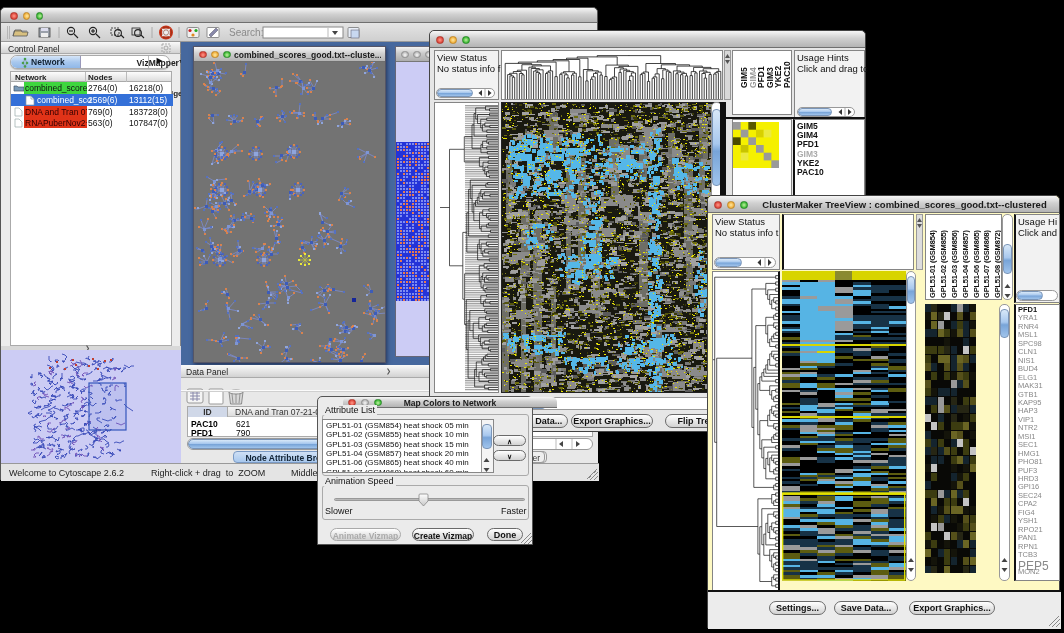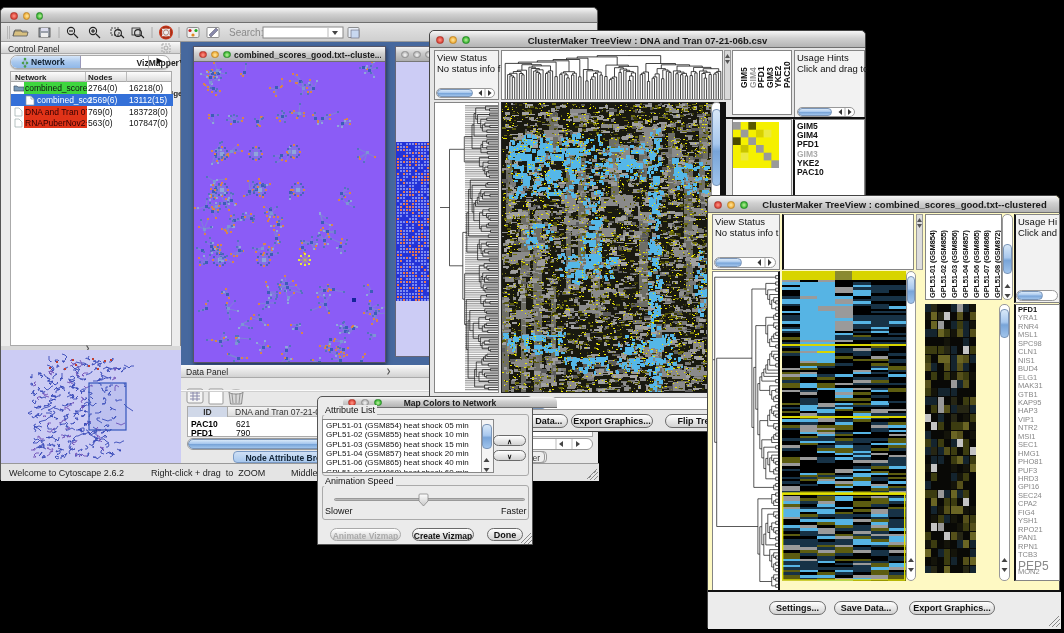--- a/index.html
+++ b/index.html
@@ -149,21 +149,21 @@
       <div class="abs" style="left:0;top:296px;width:180px;height:113px;background:#ccccf4;overflow:hidden;">
         <svg width="180" height="111" style="position:absolute;left:0;top:0">
           <path d="M50 11L50 12L48 10L48 9L48 6M54 11L55 12L54 10L57 10L58 11M63 12L62 12L64 11L61 11L63 12M65 10L64 9L66 7L64 5L61 4M75 12L79 13L83 13L87 15L86 17M85 9L85 8L89 10L87 8L88 6M93 10L93 12L93 11L97 13L100 14M96 12L98 11L97 11L99 11L100 12M94 10L95 12L94 14L91 15L92 13M110 11L112 8L112 10L110 12L108 12M105 11L102 12L103 13L104 13L104 12M46 15L49 16L51 18L52 19L52 21M52 17L53 19L52 21L49 18L52 16M58 17L57 15L56 15L57 17L55 17M62 19L64 20L65 18L63 19L67 17M71 16L74 19L77 17L78 19L79 20M74 18L74 19L78 20L77 22L76 24M83 16L85 14L84 14L81 15L81 14M96 19L94 18L96 18L96 18L93 20M97 16L97 14L99 17L99 14L101 13M105 17L108 18L112 19L114 18L118 19M112 18L116 18L118 20L120 18L117 19M102 19L104 18L106 17L110 20L110 19M122 18L125 18L122 20L120 22L122 21M123 15L127 17L128 18L130 16L133 16M31 24L31 26L31 28L29 27L31 27M37 25L40 23L37 23L41 24L41 24M43 24L44 26L47 28L46 28L48 29M54 24L56 24L53 26L52 27L52 29M61 23L61 25L61 26L61 27L59 29M75 25L78 26L76 27L78 28L82 30M77 24L77 23L75 21L74 20L72 20M99 22L101 23L100 25L103 26L107 28M85 25L87 24L88 24L91 22L91 21M109 22L107 20L107 22L106 20L108 19M40 28L40 28L42 26L39 25L41 26M47 28L49 29L48 31L47 30L47 32M48 30L48 32L52 31L51 32L54 35M60 31L59 30L62 28L59 29L59 29M67 29L71 30L74 28L72 26L69 27M68 30L71 32L74 30L71 32L68 30M79 29L82 29L85 29L83 30L85 29M92 31L96 31L99 30L99 28L98 30M96 31L98 30L101 29L102 27L100 26M97 30L101 30L104 28L103 29L103 29M104 28L107 28L110 27L109 29L110 29M31 35L32 34L30 33L30 35L32 35M37 37L39 39L39 39L37 39L38 41M43 37L46 40L48 39L51 36L52 36M50 35L48 33L50 34L50 33L51 31M53 35L54 34L54 35L57 33L56 32M56 37L54 39L54 39L54 39L53 40M62 37L62 39L60 37L58 38L55 39M62 37L59 36L63 37L63 40L64 41M71 37L73 38L71 38L70 36L68 37M72 34L74 35L71 37L75 38L78 39M73 35L71 36L72 35L74 34L73 32M100 38L102 39L101 40L103 41L104 43M107 37L105 37L105 40L104 41L107 40M109 36L109 37L109 35L111 35L112 35M124 37L124 36L124 37L124 35L123 33M100 36L100 34L99 34L98 33L98 34M31 42L32 42L33 40L32 43L34 44M36 43L33 46L33 43L31 43L30 44M42 42L39 41L42 41L42 44L44 41M55 43L55 41L59 39L57 40L56 38M52 44L50 46L53 46L55 46L54 48M59 44L59 46L58 46L57 46L54 48M69 42L67 43L70 45L73 45L71 47M75 41L77 39L75 38L77 38L77 38M80 44L81 43L80 42L84 41L82 40M87 42L91 43L91 44L90 44L89 45M81 42L79 41L82 39L83 39L85 39M108 43L107 45L110 45L108 43L110 41M33 50L31 51L34 54L35 51L34 51M45 48L43 47L41 48L39 47L41 48M48 50L49 51L52 50L51 49L49 49M55 47L52 46L50 46L52 46L54 46M55 50L53 49L54 50L53 49L52 50M69 48L73 47L71 48L72 48L73 46M72 49L76 49L76 48L75 48L77 46M66 47L68 46L68 46L72 45L71 44M84 48L86 48L84 50L82 49L82 48M92 49L91 48L92 49L90 47L89 47M105 50L104 48L102 49L103 49L103 47M115 49L115 51L116 51L118 50L121 50M33 57L36 58L36 57L40 56L39 58M37 56L40 57L38 58L35 58L35 57M43 57L44 55L44 56L48 55L47 53M46 56L50 53L51 53L49 52L48 51M55 56L53 57L53 58L57 59L60 61M61 55L64 56L67 54L65 55L67 55M67 55L66 54L69 54L70 53L70 56M83 54L86 52L86 52L86 52L90 55M81 55L81 55L81 56L84 55L84 56M86 55L85 55L85 55L83 57L81 58M87 56L88 53L90 53L88 50L87 49M104 54L101 54L105 53L104 52L105 50M95 54L95 53L94 54L92 56L90 55M123 54L125 56L126 57L129 59L132 61M31 63L30 64L28 64L27 63L31 61M38 63L37 65L38 66L40 65L41 63M40 60L43 58L47 57L49 56L50 55M45 63L49 63L52 65L50 66L49 65M51 62L49 61L47 60L50 59L53 57M52 61L52 61L54 62L53 64L52 64M61 62L62 60L59 59L62 61L62 59M77 62L74 61L77 61L79 61L82 60M73 63L73 64L76 63L78 65L78 65M84 60L85 62L84 62L83 61L87 62M80 61L79 59L80 58L82 56L83 56M99 63L100 61L98 63L95 63L94 63M115 60L112 59L109 57L111 59L109 60M31 66L32 68L35 66L36 66L36 64M37 68L34 66L37 65L37 65L37 63M47 68L51 66L52 67L50 66L49 66M54 68L53 67L57 69L56 68L55 70M63 67L63 66L64 68L64 70L65 69M66 67L67 66L65 65L68 64L68 64M63 69L66 69L67 67L66 66L63 66M76 68L77 70L75 69L74 68L77 68M88 67L89 65L89 64L90 64L91 64M73 67L73 66L75 64L74 63L78 63M81 67L84 64L83 66L80 66L83 66M101 69L104 70L107 71L109 70L111 70M111 67L112 69L114 68L115 66L113 68M35 74L33 75L33 76L36 78L33 76M40 74L38 72L41 71L45 70L47 68M48 74L46 76L47 77L47 79L51 79M60 73L59 75L62 74L64 74L66 72M70 73L70 74L71 74L74 72L72 74M67 73L66 74L65 77L67 76L66 78M84 76L83 75L86 75L84 73L83 74M88 75L87 75L90 73L88 72L86 71M85 73L83 75L85 74L87 73L89 71M101 73L98 71L96 70L96 68L99 68M105 75L108 75L107 77L105 75L103 77M34 82L35 80L33 79L34 76L34 77M40 81L38 79L35 77L38 76L41 77M53 82L55 82L55 81L53 83L51 82M54 80L53 80L52 79L55 79L57 76M66 80L65 80L67 80L71 78L74 80M75 80L77 80L80 79L81 81L78 80M80 80L80 82L83 81L83 78L81 78M80 79L80 81L78 79L77 80L81 78M87 82L90 84L88 83L86 80L85 80M103 81L102 82L100 83L102 83L104 81M107 82L105 80L109 81L110 79L110 80M95 81L93 81L93 82L94 84L96 84M33 88L34 90L37 89L39 91L42 90M45 88L46 87L46 87L47 88L48 87M47 88L51 87L54 89L55 90L54 92M52 85L51 86L51 87L48 88L48 86M72 89L75 86L77 86L81 84L85 84M68 85L68 85L66 86L64 85L62 86M83 85L82 83L84 84L88 82L88 84M93 86L97 89L94 89L98 88L98 88M90 85L93 83L96 82L95 79L92 77M89 85L90 85L93 87L94 88L97 88M88 85L90 83L92 81L92 81L96 81M100 88L102 87L104 85L106 87L103 87M34 91L32 93L35 93L36 93L38 91M39 95L39 96L39 97L41 97L45 99M46 95L50 95L49 96L49 94L48 93M50 95L52 94L52 96L54 95L53 97M57 91L55 89L57 91L58 88L58 87M56 94L59 96L58 97L57 96L59 94M68 93L67 91L70 91L69 92L72 92M70 93L69 95L68 97L69 99L70 96M75 91L73 90L73 91L71 91L74 89M92 91L95 91L96 90L94 90L93 93M91 95L93 94L92 92L95 90L98 91M98 91L100 89L103 89L105 91L108 93M113 93L115 92L119 93L122 91L123 91M35 98L39 97L41 97L38 98L37 96M43 98L43 95L41 94L41 96L38 96M43 98L42 96L43 94L40 92L44 90M57 98L61 100L61 100L59 99L63 100M56 100L55 102L58 101L58 101L61 99M69 100L71 99L71 100L74 99L73 99M78 101L77 101L81 99L81 100L80 101M72 98L69 100L68 102L68 102L69 104M84 99L86 99L87 97L85 96L85 95M92 98L92 97L93 97L90 95L88 94M101 98L102 99L100 101L100 103L103 104M105 97L107 97L108 95L107 93L104 95M116 99L120 101L118 100L120 100L118 101M38 106L40 104L39 105L41 102L39 105M41 107L44 107L43 105L41 108L45 107M57 105L56 104L58 104L59 103L59 101M60 106L62 105L63 106L60 107L60 109M58 107L55 106L54 107L56 109L58 108M64 104L64 105L66 103L65 105L63 108M75 106L74 106L76 105L79 104L81 106M86 107L87 105L87 103L88 103L87 106M95 107L92 107L96 108L96 109L100 106M105 104L106 103L109 102L111 104L110 103M113 104L113 105L112 103L110 104L112 102M109 107L111 106L112 105L111 104L108 103" stroke="#3748b8" stroke-width="0.9" fill="none"></path>
           <path d="M72 10L71 9L70 11L71 9L69 11M79 10L80 12L81 14L79 17L76 16M69 16L72 15L75 13L72 14L70 12M113 18L115 20L113 20L116 18L115 18M50 22L51 21L49 21L53 23L51 21M51 23L49 24L48 21L49 24L51 25M76 22L75 22L76 25L77 25L79 27M81 25L83 26L81 25L83 23L87 23M35 32L34 32L33 33L35 35L32 36M66 32L69 33L69 31L70 33L72 34M111 30L115 28L113 27L113 28L113 29M83 36L85 38L87 37L91 35L91 37M47 44L45 45L42 43L44 46L48 47M114 41L114 39L114 37L115 35L118 37M38 50L36 48L37 47L39 47L39 46M80 47L82 48L82 50L80 51L81 53M66 57L69 55L71 53L73 53L72 52M81 55L83 57L80 57L82 58L81 58M64 60L64 58L64 57L68 59L69 61M43 67L42 66L44 66L45 66L44 67M46 74L48 74L48 74L47 73L50 73M58 73L61 72L61 72L62 70L65 71M87 74L86 73L88 73L88 73L90 71M115 73L118 74L120 75L124 73L124 73M46 81L48 82L50 82L51 80L54 78M64 79L66 79L66 79L69 78L67 77M96 79L100 80L98 81L95 79L97 77M104 80L105 81L104 79L106 80L104 79M37 88L37 86L39 87L39 89L43 89M61 88L64 87L64 87L62 85L60 85M68 85L66 87L70 86L70 86L68 87M97 87L96 86L96 85L99 87L99 89M73 94L73 95L71 93L75 92L76 90M101 92L100 91L98 91L99 90L98 88M30 100L34 100L34 99L34 98L32 100M48 98L46 98L50 100L52 100L51 98M102 101L103 100L100 98L99 97L103 98M32 107L35 107L33 105L35 103L38 103M46 106L49 104L49 102L52 101L50 102M75 106L76 106L74 104L76 103L75 105M79 107L78 106L81 104L83 106L86 106" stroke="#7050b8" stroke-width="0.9" fill="none"></path>
           <path d="M55 11h2v2h-2zM109 9h2v2h-2zM103 10h2v2h-2zM91 8h2v2h-2zM71 9h2v2h-2zM96 18h2v2h-2zM63 18h2v2h-2zM87 15h2v2h-2zM48 17h2v2h-2zM74 14h2v2h-2z" fill="#c04030"></path>
           <rect x="88" y="33" width="37" height="47" fill="#5577cc" fill-opacity="0.12" stroke="#3355bb" stroke-width="1.2"></rect>
         </svg>
       </div>
     </div>
     <div class="abs" style="left:180px;top:34px;width:417px;height:323px;background:#46689e;overflow:hidden;">
-      <div class="abs" style="left:12px;top:4px;width:193px;height:317px;background:#8b5cf6;border:1px solid #556;box-shadow:1px 2px 4px rgba(0,0,20,0.5);">
+      <div class="abs" style="left:12px;top:4px;width:193px;height:317px;background:#737373;border:1px solid #556;box-shadow:1px 2px 4px rgba(0,0,20,0.5);">
         <div class="titlebar abs" style="left:0;top:0;width:100%;height:15px;">
           <div class="tl red" style="left:5px;top:3.5px;"></div>
           <div class="tl yel" style="left:17px;top:3.5px;"></div>
           <div class="tl grn" style="left:29px;top:3.5px;"></div>
           <div class="wtitle" style="top:2.5px;left:40px;width:calc(100% - 44px);font-size:8.5px;white-space:nowrap;overflow:hidden;">combined_scores_good.txt--cluste...</div>
         </div>
         <div class="abs" style="left:0;top:15px;width:191px;height:300px;overflow:hidden;">
           <svg width="193" height="302" style="position:absolute;left:0;top:0">
             <path d="M176 8L179 -0M176 8L171 12M176 8L183 6M176 8L178 12M176 8L181 15M176 8L177 5M176 8L180 0M176 8L173 4M17 15L18 22M17 15L17 9M17 15L7 12M17 15L25 19M25 11L22 11M25 11L21 13M25 11L32 12M25 11L27 16M169 5L173 7M169 5L172 6M169 5L166 6M23 9L17 11M23 9L15 10M23 9L21 1M23 9L27 7M51 11L47 13M51 11L49 14M51 11L52 2M18 11L14 15M18 11L26 11M18 11L21 16M18 11L13 11M18 11L20 16M18 11L18 8M18 11L13 9M18 11L23 12M120 26L123 19M120 26L116 19M120 26L114 30M120 26L114 26M120 26L117 30M19 26L26 30M19 26L14 28M19 26L11 24M19 26L19 30M19 26L15 26M19 26L22 29M19 26L23 28M26 30L22 33M17 21L17 26M17 21L13 15M17 21L13 15M17 21L24 15M17 26L10 22M107 19L99 12M107 19L103 21M107 19L103 13M107 19L96 19M82 26L88 25M82 26L82 34M82 26L80 30M82 26L87 26M82 26L76 27M88 25L88 18M109 26L111 23M109 26L115 21M109 26L103 22M109 26L108 20M109 26L108 33M109 26L114 32M109 26L108 20M111 23L116 23M40 59L44 60M40 59L38 62M40 59L43 54M40 59L35 54M40 59L37 54M40 59L48 59M40 59L40 53M40 59L33 58M44 60L49 57M121 56L119 53M121 56L124 60M121 56L121 51M105 51L98 51M105 51L104 57M105 51L106 42M105 51L100 50M105 51L110 54M105 51L104 54M105 51L96 51M105 51L110 51M19 53L20 62M19 53L15 54M19 53L24 53M20 62L15 57M128 57L136 53M128 57L133 53M128 57L124 62M128 57L137 57M128 57L124 62M128 57L128 61M136 53L145 50M64 59L68 55M64 59L65 63M64 59L69 57M64 59L61 57M64 59L68 55M64 59L69 56M64 59L66 64M64 59L63 64M88 55L83 56M88 55L89 49M88 55L84 53M88 55L91 60M88 55L86 60M88 55L90 51M83 56L92 55M149 61L151 58M149 61L148 66M149 61L144 65M149 61L156 59M149 61L151 59M149 61L156 63M149 61L153 58M22 89L27 88M22 89L27 81M22 89L28 80M22 89L31 94M27 88L18 89M96 89L92 100M96 89L98 95M96 89L97 86M87 94L88 98M87 94L94 92M87 94L86 97M87 94L80 94M88 98L82 101M21 92L18 102M21 92L28 95M21 92L24 101M21 92L23 99M18 102L28 96M37 89L33 93M37 89L42 89M37 89L41 91M37 89L29 96M37 89L44 83M37 89L48 89M37 89L35 94M173 91L164 96M173 91L165 87M173 91L166 97M173 91L170 100M173 91L181 95M164 96L165 95M22 127L31 131M22 127L21 136M22 127L27 123M22 127L20 138M22 127L17 123M22 127L20 121M31 131L19 135M148 131L154 127M148 131L152 136M148 131L156 132M148 131L145 138M148 131L150 135M148 131L151 127M68 124L76 123M68 124L73 123M68 124L71 125M68 124L61 124M68 124L64 125M68 124L62 127M68 124L65 117M96 131L96 135M96 131L99 128M96 131L100 133M96 131L96 137M20 119L23 118M20 119L19 123M20 119L23 128M20 119L13 115M23 118L32 117M56 129L53 133M56 129L60 129M56 129L55 119M56 129L60 120M53 133L50 134M20 130L17 127M20 130L23 136M20 130L16 132M20 130L16 138M20 130L17 136M20 130L16 134M20 130L25 123M20 130L17 133M63 127L69 135M63 127L56 132M63 127L71 123M69 135L65 130M153 142L155 139M153 142L158 139M153 142L148 137M153 142L160 145M76 148L78 152M76 148L71 151M76 148L74 150M76 148L76 155M12 144L4 147M12 144L13 138M12 144L10 149M4 147L1 147M38 139L34 140M38 139L34 139M38 139L42 143M38 139L42 142M38 139L35 139M38 139L35 136M38 139L37 131M18 149L24 149M18 149L27 147M18 149L22 156M31 141L32 137M31 141L22 141M31 141L32 145M31 141L26 141M31 141L35 142M31 141L35 148M31 141L27 133M32 137L39 132M77 151L77 146M77 151L73 155M77 151L80 155M77 151L81 153M77 151L71 145M77 151L75 157M77 151L74 159M77 151L83 145M22 144L25 145M22 144L20 147M22 144L20 148M22 144L17 141M22 144L24 151M22 144L19 145M22 144L26 142M25 145L16 147M57 156L51 156M57 156L59 159M57 156L60 157M57 156L59 160M57 156L60 154M57 156L52 152M51 156L49 156M84 163L84 160M84 163L88 157M84 163L77 164M84 163L80 164M84 163L88 166M84 163L89 164M84 163L84 156M84 163L88 157M84 160L85 159M133 170L138 177M133 170L135 175M133 170L129 167M133 170L138 163M133 170L141 169M133 170L127 168M133 170L130 169M133 170L142 171M138 177L147 181M129 160L126 152M129 160L126 151M129 160L136 163M126 152L133 157M49 155L50 158M49 155L57 153M49 155L49 152M35 165L32 170M35 165L39 165M35 165L33 172M35 165L31 168M35 165L41 163M35 165L39 159M35 165L40 166M35 165L28 168M32 170L37 170M10 167L7 158M10 167L18 166M10 167L17 165M10 167L6 165M10 167L14 158M10 167L11 172M40 159L40 153M40 159L37 154M40 159L38 164M40 159L36 157M40 159L47 158M40 159L44 157M82 176L85 181M82 176L83 170M82 176L86 180M82 176L85 173M82 176L84 180M82 176L80 168M82 176L84 179M85 181L81 181M108 185L108 180M108 185L111 192M108 185L112 188M108 185L106 187M108 180L115 182M130 178L135 172M130 178L124 175M130 178L134 172M130 178L125 171M130 178L126 173M130 178L131 182M130 178L134 182M130 178L130 185M117 181L120 187M117 181L118 176M117 181L108 181M117 181L123 182M117 181L121 187M117 181L123 179M117 181L123 185M117 181L110 179M18 184L12 180M18 184L17 190M18 184L21 186M146 184L152 182M146 184L148 192M146 184L143 187M146 184L151 190M146 184L149 178M152 182L153 178M77 192L79 187M77 192L78 188M77 192L75 186M77 192L84 192M77 192L70 193M77 192L79 187M77 192L75 188M79 187L81 181M26 196L29 196M26 196L33 194M26 196L26 200M26 196L29 200M26 196L27 191M29 196L39 201M19 187L17 181M19 187L19 181M19 187L24 183M19 187L19 191M19 187L23 192M17 181L16 176M45 189L43 194M45 189L37 193M45 189L43 185M45 189L41 194M45 189L48 189M45 189L44 180M45 189L46 185M43 194L49 189M68 187L63 190M68 187L70 183M68 187L71 182M68 187L64 187M68 187L59 186M8 188L3 187M8 188L3 186M8 188L11 190M26 192L21 187M26 192L24 186M26 192L24 188M26 192L23 187M26 192L26 188M26 192L27 195M26 192L27 183M13 200L5 196M13 200L6 200M13 200L16 193M13 200L6 203M13 200L10 202M13 200L10 194M75 230L83 230M75 230L82 238M75 230L83 235M75 230L77 233M75 230L74 225M75 230L74 225M75 230L84 233M75 230L72 220M177 230L175 223M177 230L173 233M177 230L170 224M92 222L97 228M92 222L87 227M92 222L88 218M92 222L86 227M92 222L99 219M92 222L88 220M97 228L108 231M94 236L92 230M94 236L101 231M94 236L94 239M94 236L94 241M93 225L102 224M93 225L84 222M93 225L85 225M93 225L86 223M93 225L86 231M93 225L91 214M93 225L91 229M102 224L107 229M34 232L28 231M34 232L30 230M34 232L35 236M34 232L32 227M34 232L29 230M139 228L134 224M139 228L135 227M139 228L150 230M130 228L123 231M130 228L127 225M130 228L134 223M130 228L137 228M130 228L135 229M130 228L124 235M123 231L131 236M176 246L180 254M176 246L173 250M176 246L176 242M176 246L184 243M176 246L182 249M176 246L185 248M176 246L176 253M176 246L176 239M180 254L170 251M34 247L34 252M34 247L32 243M34 247L33 241M34 247L44 249M34 247L36 257M34 247L41 239M34 252L33 246M13 246L12 242M13 246L5 249M13 246L9 248M13 246L9 249M12 242L14 240M181 252L188 246M181 252L183 259M181 252L180 257M181 252L183 258M181 252L192 251M181 252L185 250M181 252L179 262M188 246L193 244M131 242L126 245M131 242L135 251M131 242L126 241M131 242L135 250M131 242L136 233M131 242L130 233M126 245L118 248M73 241L69 248M73 241L77 236M73 241L81 241M73 241L65 242M73 241L72 245M73 241L75 236M73 241L76 245M102 266L107 262M102 266L106 264M102 266L108 271M102 266L99 268M102 266L104 263M107 262L97 263M66 258L60 253M66 258L58 256M66 258L74 264M66 258L65 253M66 258L72 263M152 270L146 271M152 270L155 269M152 270L147 264M152 270L146 266M146 271L158 265M159 267L161 264M159 267L150 266M159 267L163 265M159 267L153 270M159 267L155 272M161 264L159 264M153 266L149 261M153 266L150 261M153 266L143 263M48 262L45 267M48 262L58 266M48 262L57 257M48 262L55 266M48 262L55 259M137 288L132 284M137 288L135 284M137 288L136 282M137 288L131 286M137 288L133 289M132 284L126 284M148 280L151 277M148 280L151 281M148 280L142 277M148 280L144 285M148 280L140 279M148 280L143 286M42 282L45 276M42 282L42 274M42 282L43 276M42 282L44 275M42 282L46 280M42 282L44 279M42 282L43 275M45 276L56 277M69 285L63 281M69 285L76 285M69 285L74 285M69 285L67 291M69 285L71 280M69 285L66 288M136 278L136 288M136 278L134 285M136 278L133 285M136 288L143 291M180 273L177 273M180 273L177 277M180 273L175 271M26 280L18 278M26 280L28 284M26 280L34 278M26 280L22 279M26 280L32 275M26 280L30 271M26 280L30 276M18 278L13 278M44 296L53 296M44 296L34 293M44 296L40 299M44 296L48 296M44 296L48 304M44 296L35 292M167 299L171 306M167 299L171 292M167 299L169 295M171 306L178 304M93 296L96 304M93 296L98 297M93 296L85 302M93 296L97 298M93 296L93 302M93 296L97 303M93 296L95 300M150 287L147 295M150 287L142 288M150 287L150 291M150 287L147 291M150 287L154 287M150 287L146 286M150 287L144 286M147 295L136 290M125 301L128 304M125 301L118 298M125 301L119 299M125 301L126 296M128 304L121 302M146 298L145 292M146 298L153 293M146 298L143 302M146 298L142 295M146 298L150 295M146 298L139 297M146 298L145 307M146 298L140 304M93 289L93 285M93 289L92 285M93 289L91 297M93 289L88 292M93 289L96 284M28 92L34 92M28 92L34 95M28 92L31 98M28 92L28 98M28 92L25 98M28 92L22 95M28 92L22 92M28 92L22 89M28 92L25 86M28 92L28 86M28 92L31 86M28 92L34 89M62 92L68 92M62 92L68 95M62 92L65 98M62 92L62 98M62 92L59 98M62 92L56 95M62 92L56 92M62 92L56 89M62 92L59 86M62 92L62 86M62 92L65 86M62 92L68 89M100 90L106 90M100 90L106 93M100 90L103 96M100 90L100 96M100 90L97 96M100 90L94 93M100 90L94 90M100 90L94 87M100 90L97 84M100 90L100 84M100 90L103 84M100 90L106 87M28 128L34 128M28 128L34 131M28 128L31 134M28 128L28 134M28 128L25 134M28 128L22 131M28 128L22 128M28 128L22 125M28 128L25 122M28 128L28 122M28 128L31 122M28 128L34 125M66 128L72 128M66 128L72 131M66 128L69 134M66 128L66 134M66 128L63 134M66 128L60 131M66 128L60 128M66 128L60 125M66 128L63 122M66 128L66 122M66 128L69 122M66 128L72 125M104 128L110 128M104 128L110 131M104 128L107 134M104 128L104 134M104 128L101 134M104 128L98 131M104 128L98 128M104 128L98 125M104 128L101 122M104 128L104 122M104 128L107 122M104 128L110 125M70 198L76 198M70 198L76 201M70 198L73 204M70 198L70 204M70 198L67 204M70 198L64 201M70 198L64 198M70 198L64 195M70 198L67 192M70 198L70 192M70 198L73 192M70 198L76 195M26 198L32 198M26 198L32 201M26 198L29 204M26 198L26 204M26 198L23 204M26 198L20 201M26 198L20 198M26 198L20 195M26 198L23 192M26 198L26 192M26 198L29 192M26 198L32 195" stroke="#7b8cd0" stroke-width="0.8" fill="none"></path>
             <path d="M111 198L116 198M111 198L115 202M111 198L111 203M111 198L107 202M111 198L106 198M111 198L107 194M111 198L111 193M111 198L115 194" stroke="#c8c83a" stroke-width="0.7" fill="none"></path>
@@ -244,21 +244,20 @@
       <span class="abs" style="left:150px;top:4px;">Right-click + drag&nbsp; to&nbsp; ZOOM</span>
       <span class="abs" style="left:290px;top:4px;">Middle-click + drag&nbsp; to&nbsp; PAN</span>
       <div class="grip" style="right:1px;bottom:1px;"></div>
     </div>
   </div>
 <div class="abs" style="left:429px;top:30px;width:437px;height:402px;background:#e6e6e6;border:1px solid #444;border-radius:5px 5px 0 0;">
     <div class="titlebar abs" style="left:0;top:0;width:100%;height:17px;border-radius:5px 5px 0 0;">
       <div class="tl red" style="left:6px;top:5px;"></div>
       <div class="tl yel" style="left:19px;top:5px;"></div>
       <div class="tl grn" style="left:32px;top:5px;"></div>
-      <div class="wtitle" style="top:3.5px;font-size:9.5px;">ClusterMaker TreeView : DNA and Tran 07-21-06b.csv</div>
     </div>
     <div class="panel" style="left:4px;top:19px;width:65px;height:50px;background:#f2f2f2;font-size:9.5px;color:#111;">
       <div style="position:absolute;left:2px;top:1px;">View Status</div>
       <div style="position:absolute;left:2px;top:12px;white-space:nowrap;">No status info f</div>
     </div>
     <div class="sbtrack" style="left:6px;top:57px;width:59px;height:10px;background:#fff;"></div>
     <div class="aquathumb" style="left:7px;top:58px;width:36px;height:8px;"></div>
     <svg width="20" height="10" style="position:absolute;left:46px;top:57px">
       <path d="M6 2 L2.5 5 L6 8 Z" fill="#333"></path>
       <line x1="9" y1="1" x2="9" y2="9" stroke="#aaa"></line>

